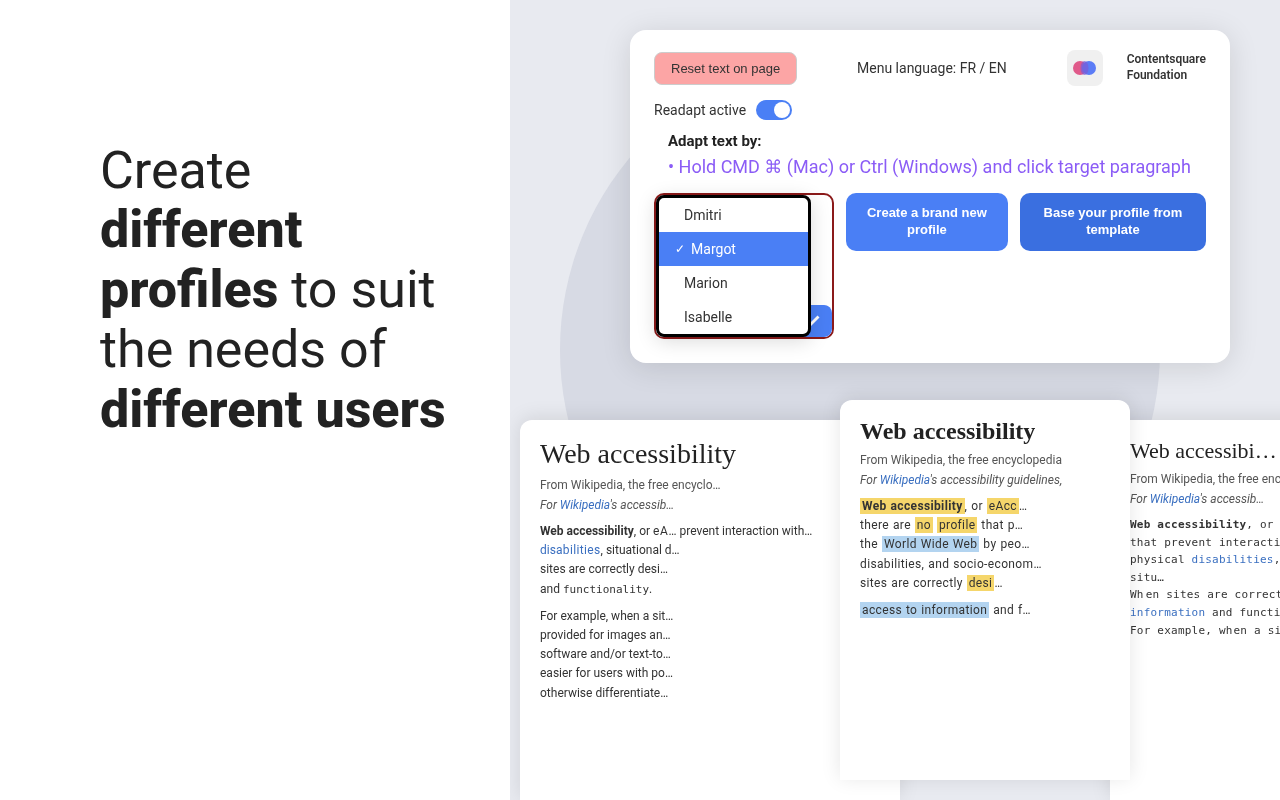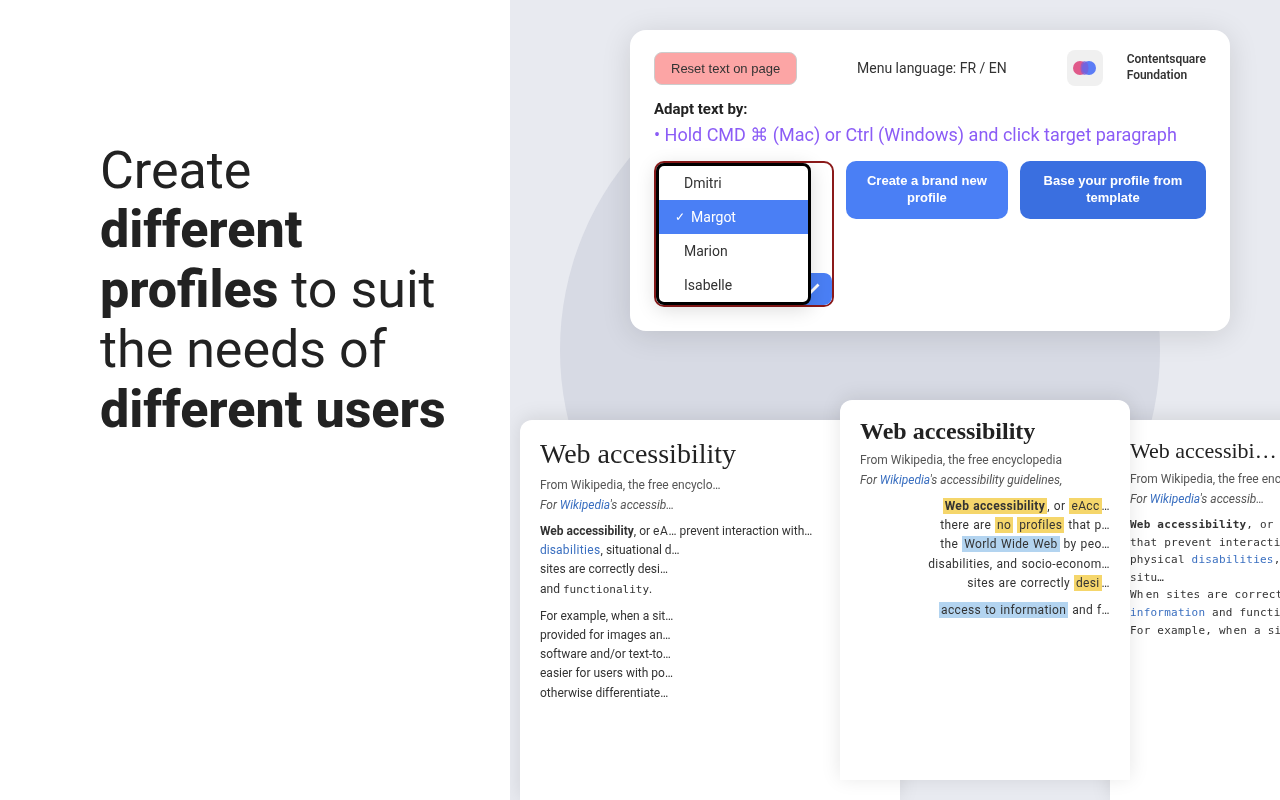--- a/index.html
+++ b/index.html
@@ -138,20 +138,21 @@
       width: 16px;
       height: 16px;
       background: #fff;
       border-radius: 50%;
       top: 2px;
       right: 2px;
     }
 
     .adapt-text-section {
       margin-bottom: 16px;
+      margin-left: 14px;
     }
 
     .adapt-text-title {
       font-size: 15px;
       font-weight: 700;
       color: #222;
       margin-bottom: 6px;
     }
 
     .adapt-text-hint {
@@ -358,21 +359,20 @@
     }
 
     .highlight-blue {
       background: #b3d4f0;
       padding: 1px 2px;
     }
 
     .wiki-body.spaced {
       letter-spacing: 0.03em;
       word-spacing: 0.05em;
-      text-align: right;
     }
 
     
     .screenshot-card.right-style .wiki-body {
       font-family: monospace;
       font-size: 11px;
       letter-spacing: 0.02em;
     }
 
   </style>
@@ -401,20 +401,26 @@
           <circle cx="22" cy="18" r="7" fill="#5b7cf6"></circle>
           <ellipse cx="17.5" cy="18" rx="4" ry="7" fill="#7a5bd6" opacity="0.7"></ellipse>
         </svg>
         <div class="logo-text">
           <span>Contentsquare</span><br>
           <span>Foundation</span>
         </div>
       </div>
     </div>
 
+    <div class="readapt-row">
+      <span class="readapt-label">Readapt active</span>
+      <div class="toggle">
+        <div class="toggle-thumb"></div>
+      </div>
+    </div>
 
     <div class="adapt-text-section">
       <div class="adapt-text-title">Adapt text by:</div>
       <div class="adapt-text-hint">Hold CMD ⌘ (Mac) or Ctrl (Windows) and click target paragraph</div>
     </div>
 
     <div class="profile-section">
       <div class="dropdown-wrapper">
         <div class="dropdown-menu">
           <div class="dropdown-menu-item">
@@ -477,21 +483,21 @@
     <div class="screenshot-card highlighted">
       <div class="screenshot-content">
         <div class="wiki-title large">Web accessibility</div>
         <div class="wiki-from">From Wikipedia, the free encyclopedia</div>
         <div class="wiki-italic">
           <em>For <a class="wiki-link" href="#">Wikipedia</a>'s accessibility guidelines,</em>
         </div>
         <div class="wiki-body spaced">
           <p>
             <strong><span class="highlight-yellow">Web accessibility</span></strong>, or <span class="highlight-yellow">eAcc</span>…<br>
-            there are <span class="highlight-yellow">no</span> <span class="highlight-yellow">profiles</span> that p…<br>
+            there are <span class="highlight-yellow">no</span> <span class="highlight-yellow">profile</span> that p…<br>
             the <span class="highlight-blue">World Wide Web</span> by peo…<br>
             disabilities, and socio-econom…<br>
             sites are correctly <span class="highlight-yellow">desi</span>…<br>
           </p>
           <p>
             <span class="highlight-blue">access to information</span> and f…
           </p>
         </div>
       </div>
     </div>

